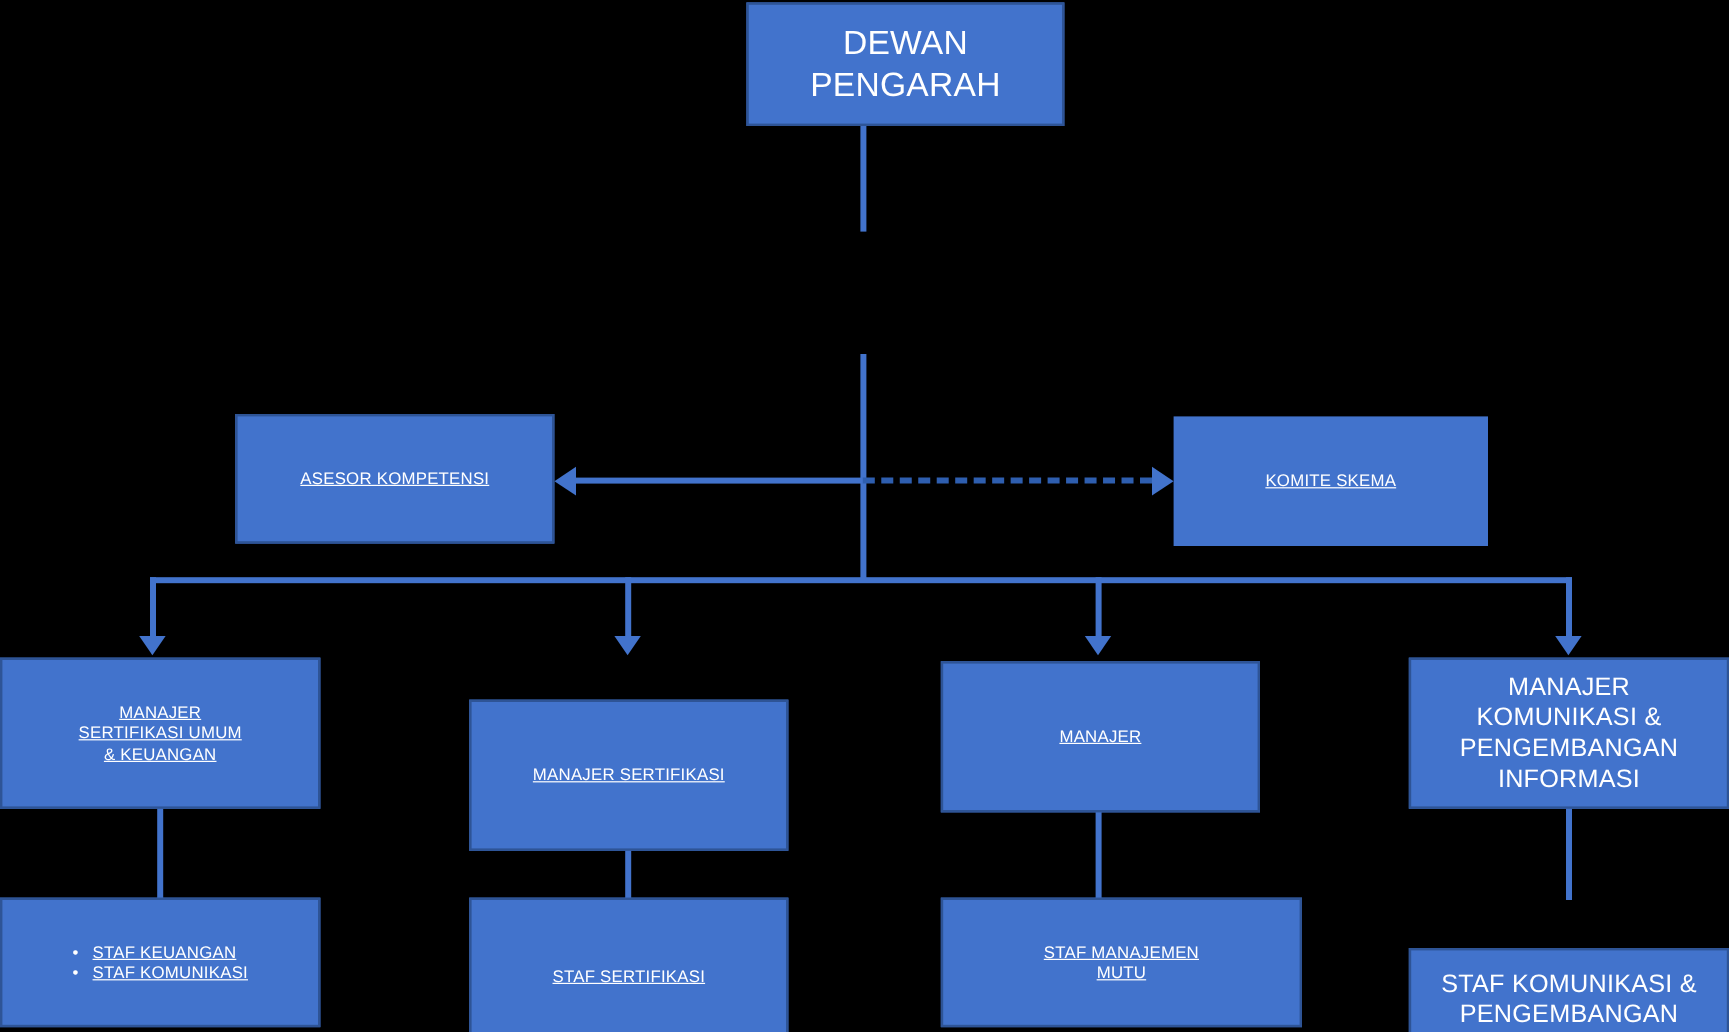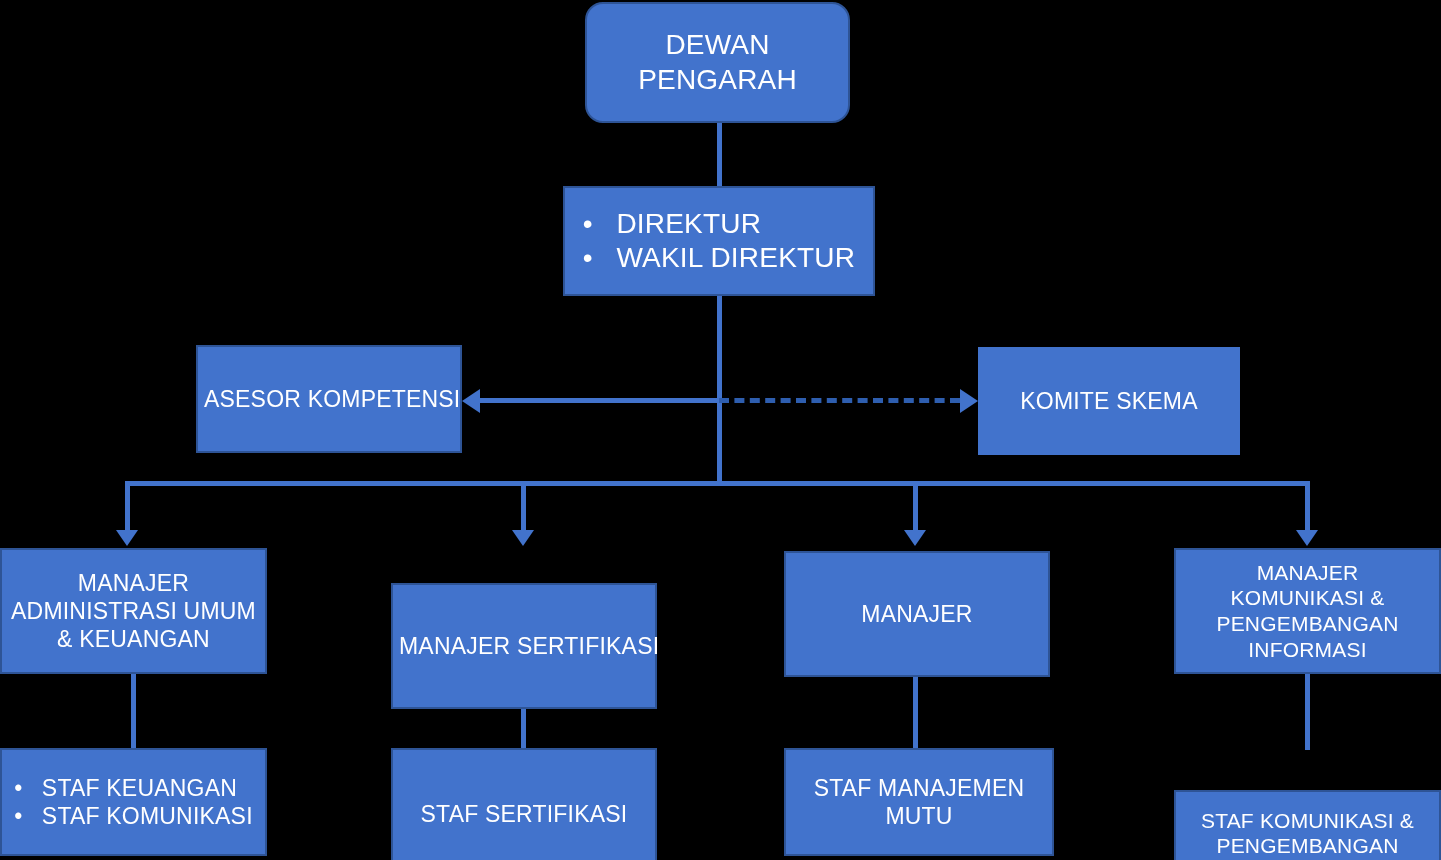--- a/index.html
+++ b/index.html
@@ -95,21 +95,21 @@
   }
   .dashed-line {
     position: absolute;
     height: 0;
     border-top: 5px dashed #2E5EAF;
     z-index: 1;
   }
 
   
   .fs-28 { font-size: 28px; }
-  .fs-22 { font-size: 23px; }
+  .fs-22 { font-size: 14px; text-decoration: underline; }
   .fs-21 { font-size: 21px; }
 </style>
 </head>
 <body>
 
 <div id="chart">
 
   <div class="conn vert" style="left:717px; top:103px; height:90px;"></div>
 
   <div class="conn vert" style="left:717px; top:295px; height:190px;"></div>
@@ -132,50 +132,44 @@
   <div class="arrow-down" style="left:904px; top:530px;"></div>
 
   <div class="conn vert" style="left:1305px; top:481px; height:52px;"></div>
   <div class="arrow-down" style="left:1296px; top:530px;"></div>
 
   <div class="conn vert" style="left:131px; top:672px; height:78px;"></div>
   <div class="conn vert" style="left:521px; top:672px; height:78px;"></div>
   <div class="conn vert" style="left:913px; top:672px; height:78px;"></div>
   <div class="conn vert" style="left:1305px; top:672px; height:78px;"></div>
 
-  <div class="node fs-28" style="left:585px; top:2px; width:265px; height:121px;border-radius:18px;">
+  <div class="node fs-28" style="left:622px; top:2px; width:265px; height:103px;">
     <span class="lines">
       <span class="ln">DEWAN</span>
       <span class="ln">PENGARAH</span>
     </span>
   </div>
 
-  <div class="node fs-28" style="left:563px; top:186px; width:312px; height:110px;">
-    <span class="bullets">
-      <span class="bl">DIREKTUR</span>
-      <span class="bl">WAKIL DIREKTUR</span>
-    </span>
-  </div>
 
   <div class="node fs-22" style="left:196px; top:345px; width:266px; height:108px;">
     <span class="lines">
       <span class="ln">ASESOR KOMPETENSI</span>
     </span>
   </div>
 
   <div class="node fs-22 noborder" style="left:978px; top:347px; width:262px; height:108px;justify-content:center;">
     <span class="lines">
       <span class="ln">KOMITE SKEMA</span>
     </span>
   </div>
 
   <div class="node fs-22" style="left:0px; top:548px; width:267px; height:126px;">
     <span class="lines">
       <span class="ln">MANAJER</span>
-      <span class="ln">ADMINISTRASI  UMUM</span>
+      <span class="ln">SERTIFIKASI  UMUM</span>
       <span class="ln">&amp; KEUANGAN</span>
     </span>
   </div>
 
   <div class="node fs-22" style="left:391px; top:551px; width:266px; height:126px;margin-top:32px;">
     <span class="lines">
       <span class="ln">MANAJER SERTIFIKASI</span>
     </span>
   </div>
 
@@ -200,21 +194,21 @@
       <span class="bl">STAF KOMUNIKASI</span>
     </span>
   </div>
 
   <div class="node fs-22" style="left:391px; top:748px; width:266px; height:132px;">
     <span class="lines">
       <span class="ln">STAF SERTIFIKASI</span>
     </span>
   </div>
 
-  <div class="node fs-22" style="left:784px; top:748px; width:270px; height:108px;">
+  <div class="node fs-22" style="left:784px; top:748px; width:301px; height:108px;">
     <span class="lines">
       <span class="ln">STAF MANAJEMEN</span>
       <span class="ln">MUTU</span>
     </span>
   </div>
 
   <div class="node fs-21" style="left:1174px; top:748px; width:267px; height:112px;margin-top:42px;">
     <span class="lines">
       <span class="ln">STAF KOMUNIKASI &amp;</span>
       <span class="ln">PENGEMBANGAN</span>

